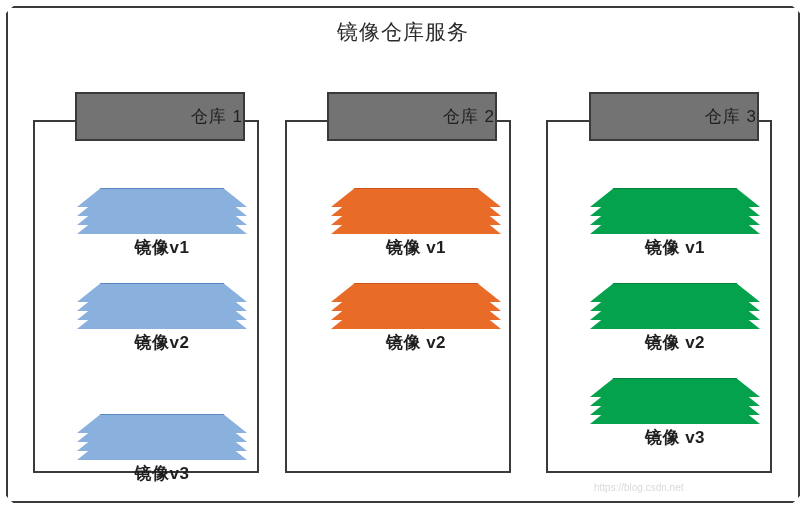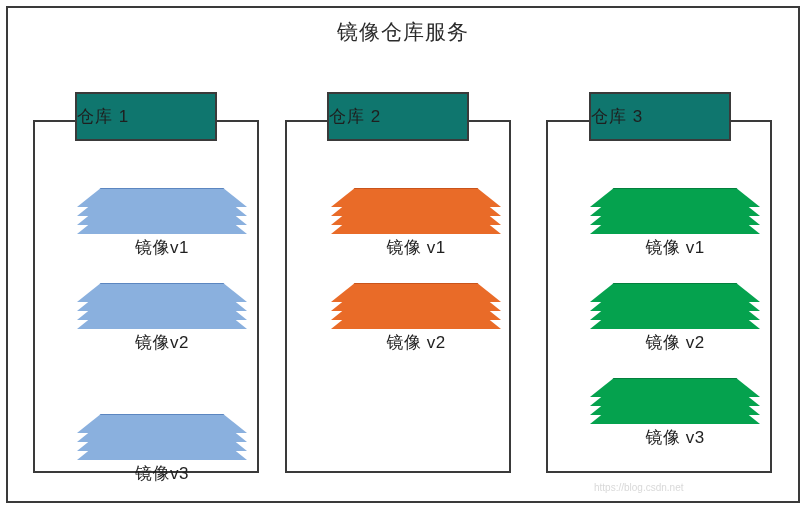--- a/index.html
+++ b/index.html
@@ -10,20 +10,21 @@
   body {
     font-family: "Liberation Sans", "DejaVu Sans", sans-serif;
   }
   #canvas {
     position: relative;
     width: 806px;
     height: 509px;
     background: #ffffff;
     box-sizing: border-box;
     overflow: hidden;
+    border-radius: 32px;
   }
   
   .outer-frame {
     position: absolute;
     left: 6px;
     top: 6px;
     width: 794px;
     height: 497px;
     border: 2px solid #3a3a3a;
     box-sizing: border-box;
@@ -48,42 +49,43 @@
     box-sizing: border-box;
     background: transparent;
   }
   #repo-0 { left: 33px;  top: 120px; width: 226px; height: 353px; }
   #repo-1 { left: 285px; top: 120px; width: 226px; height: 353px; }
   #repo-2 { left: 546px; top: 120px; width: 226px; height: 353px; }
 
   
   .repo-label {
     position: absolute;
-    width: 142px;
+    width: 170px;
     height: 49px;
     top: 92px;
     border: 2px solid #3a3a3a;
     box-sizing: border-box;
-    background: #0f766e;
+    background: #737373;
     display: flex;
     align-items: center;
-    justify-content: flex-start;
+    justify-content: flex-end;
     font-size: 17px;
     color: #1f1f1f;
     letter-spacing: 1px;
     white-space: nowrap;
   }
   #repo-label-0 { left: 75px;  }
   #repo-label-1 { left: 327px; }
   #repo-label-2 { left: 589px; }
 
   
   .image-group {
     position: absolute;
     width: 170px;
+    font-weight: bold;
   }
   .stack {
     position: relative;
     width: 170px;
     height: 44px;
   }
   .layer {
     position: absolute;
     left: 0;
     width: 170px;

